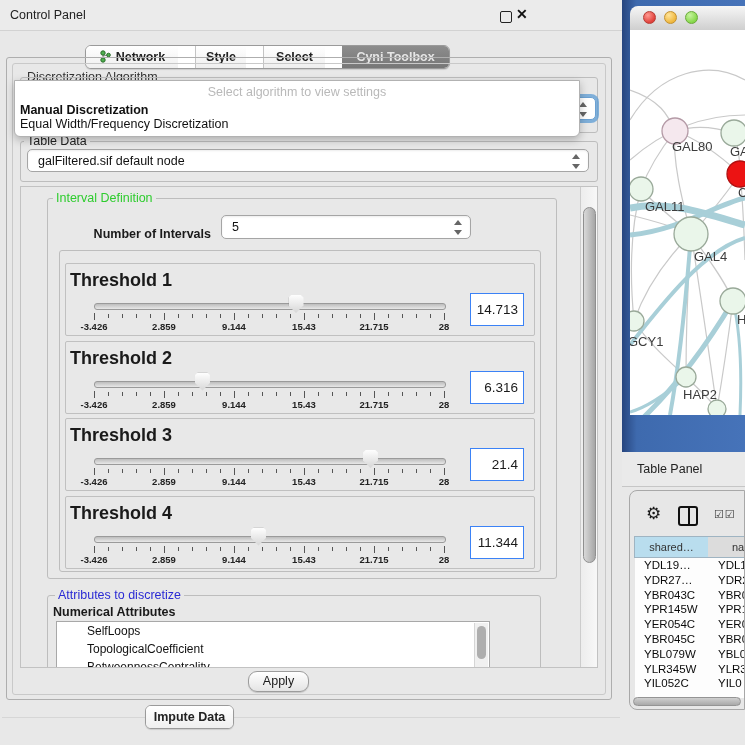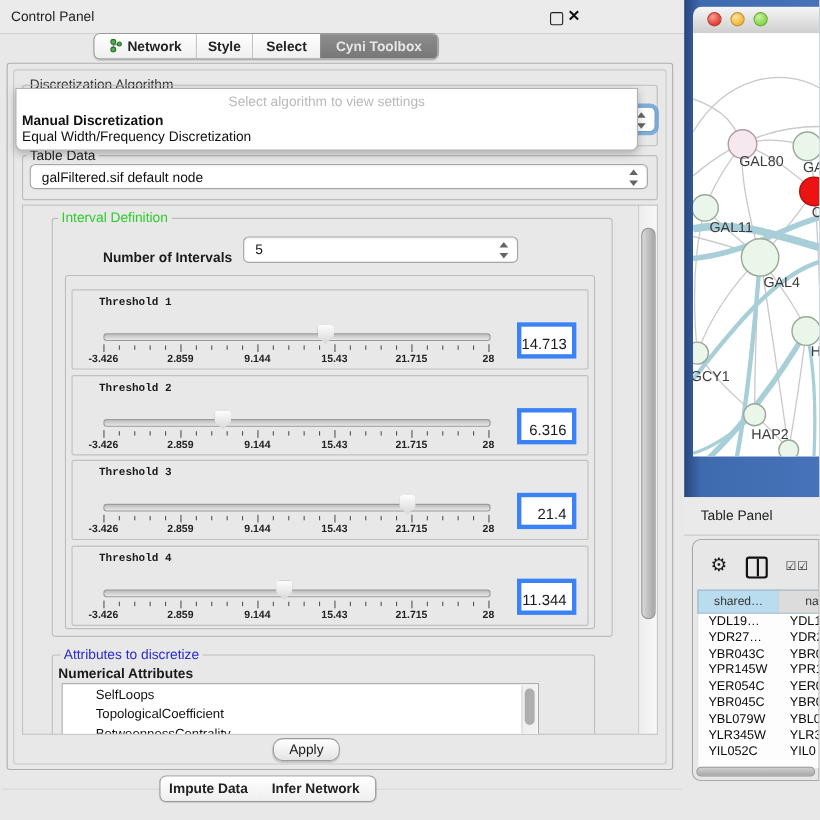--- a/index.html
+++ b/index.html
@@ -35,30 +35,30 @@
   .stepper .dn{bottom:0;border-top:5px solid #666;}
   .focusring{box-shadow:0 0 0 3px rgba(92,156,212,.75);border-color:#6ba1d2;}
   
   .popup{left:14px;top:80px;width:564px;height:55px;background:#fff;border:1px solid #b2b2b2;
          border-radius:0 0 6px 6px;box-shadow:0 3px 8px rgba(0,0,0,.25);z-index:30;}
   .popup .prompt{position:absolute;left:0;top:4px;width:100%;text-align:center;font-size:12.5px;color:#b9b9b9;}
   .popup .opt{position:absolute;left:5px;width:550px;font-size:12.5px;color:#111;height:14px;line-height:14px;}
   .popup .opt.b{font-weight:bold;}
   
   .thbox{position:absolute;left:44px;width:470px;height:73px;background:#e8e8e8;border:1px solid #c0c0c0;border-radius:2px;box-sizing:border-box;}
-  .thbox .lbl{position:absolute;left:24px;top:6px;font-size:10px;font-weight:bold;font-family:Liberation Mono, monospace;}
+  .thbox .lbl{position:absolute;left:4px;top:6px;font-size:18px;font-weight:bold;}
   .track{position:absolute;left:28px;top:39px;width:350px;height:5px;border:1px solid #9a9a9a;border-radius:3px;
          background:linear-gradient(#bdbdbd,#e8e8e8);}
   .thumb{position:absolute;top:31px;width:15px;height:18px;
          background:linear-gradient(#fefefe,#d6d6d6);
          clip-path:polygon(18% 0,82% 0,100% 14%,100% 58%,50% 100%,0 58%,0 14%);
          filter:drop-shadow(0 0 1px #777);}
   .tick{position:absolute;width:1px;background:#555;}
   .ticklabel{position:absolute;transform:translateX(-50%);font-size:9.5px;font-weight:bold;color:#222;white-space:nowrap;}
-  .valbox{position:absolute;left:404px;top:29px;width:54px;height:33px;background:#fff;border:4px solid #3b82f6;
+  .valbox{position:absolute;left:404px;top:29px;width:54px;height:33px;background:#fff;border:1px solid #3b82f6;
           box-sizing:border-box;font-size:13.5px;text-align:right;line-height:31px;padding-right:5px;}
   
   .vsb-track{background:linear-gradient(90deg,#ededed,#f9f9f9);border-left:1px solid #cccccc;}
   .vsb-thumb{position:absolute;left:2px;width:13px;border-radius:7px;border:1px solid #8f8f8f;
              background:linear-gradient(90deg,#d9d9d9,#a6a6a6);box-sizing:border-box;}
   
   .listbox{background:#fff;border:1px solid #a8a8a8;overflow:hidden;}
   .listbox .item{font-size:12px;color:#111;height:18px;line-height:18px;padding-left:30px;white-space:nowrap;}
   .list-sb{position:absolute;right:1px;top:1px;width:13px;bottom:1px;background:#f0f0f0;border-left:1px solid #d5d5d5;}
   .list-sb .th{position:absolute;left:2px;top:3px;width:9px;height:33px;border-radius:5px;background:#aeaeae;}
@@ -96,21 +96,21 @@
 </style>
 </head>
 <body>
 
 <div class="abs titlebar">
   <span class="t">Control Panel</span>
   <span class="wc-float"></span>
   <span class="wc-close">✕</span>
 </div>
 
-<div class="abs segwrap" id="top-tabs" style="left:85px;top:30px;">
+<div class="abs segwrap" id="top-tabs" style="left:85px;top:45px;gap:17px;">
     <div class="seg" style="width: 92px;"><span class="icn"><svg width="13" height="13">
           <line x1="4" y1="3" x2="4" y2="10" stroke="#888" stroke-width="1"></line>
           <line x1="4" y1="6" x2="9" y2="5" stroke="#888" stroke-width="1"></line>
           <circle cx="4" cy="3" r="2.2" fill="#4fae4f" stroke="#2c6e2c"></circle>
           <circle cx="4" cy="10" r="2.2" fill="#4fae4f" stroke="#2c6e2c"></circle>
           <circle cx="9.5" cy="5" r="1.8" fill="#4fae4f" stroke="#2c6e2c"></circle>
         </svg></span><span>Network</span></div>
     <div class="seg sep" style="width: 51px;"><span>Style</span></div>
     <div class="seg sep" style="width: 62px;"><span>Select</span></div>
     <div class="seg sel" style="width: 107px; text-align: center;"><span>Cyni Toolbox</span></div>
@@ -332,21 +332,20 @@
   <div class="abs vsb-track" style="left:559px;top:0;width:18px;height:480px;">
     <div class="vsb-thumb" style="top:20px;height:356px;"></div>
   </div>
 </div>
 
 <div class="abs btn" style="left:248px;top:671px;width:59px;height:19px;">Apply</div>
 
 <div class="abs" style="left:2px;top:717px;width:618px;height:1px;background:#d6d6d6;"></div>
 <div class="abs segwrap" id="bottom-tabs" style="left:145px;top:705px;">
     <div class="seg" style="width: 87px;"><span>Impute Data</span></div>
-    <div class="seg" style="width: 108px;"><span>Infer Network</span></div>
   </div>
 
 <div class="abs blueframe"></div>
 <div class="abs mac-titlebar">
   <span class="tl r"></span>
   <span class="tl y"></span>
   <span class="tl g"></span>
 </div>
 <div class="abs canvas" id="net-canvas"><svg width="115" height="385">
       <path d="M45,101 C42,130 52,170 61,204" fill="none" stroke="#c9c9c9" stroke-width="1.2"></path>

